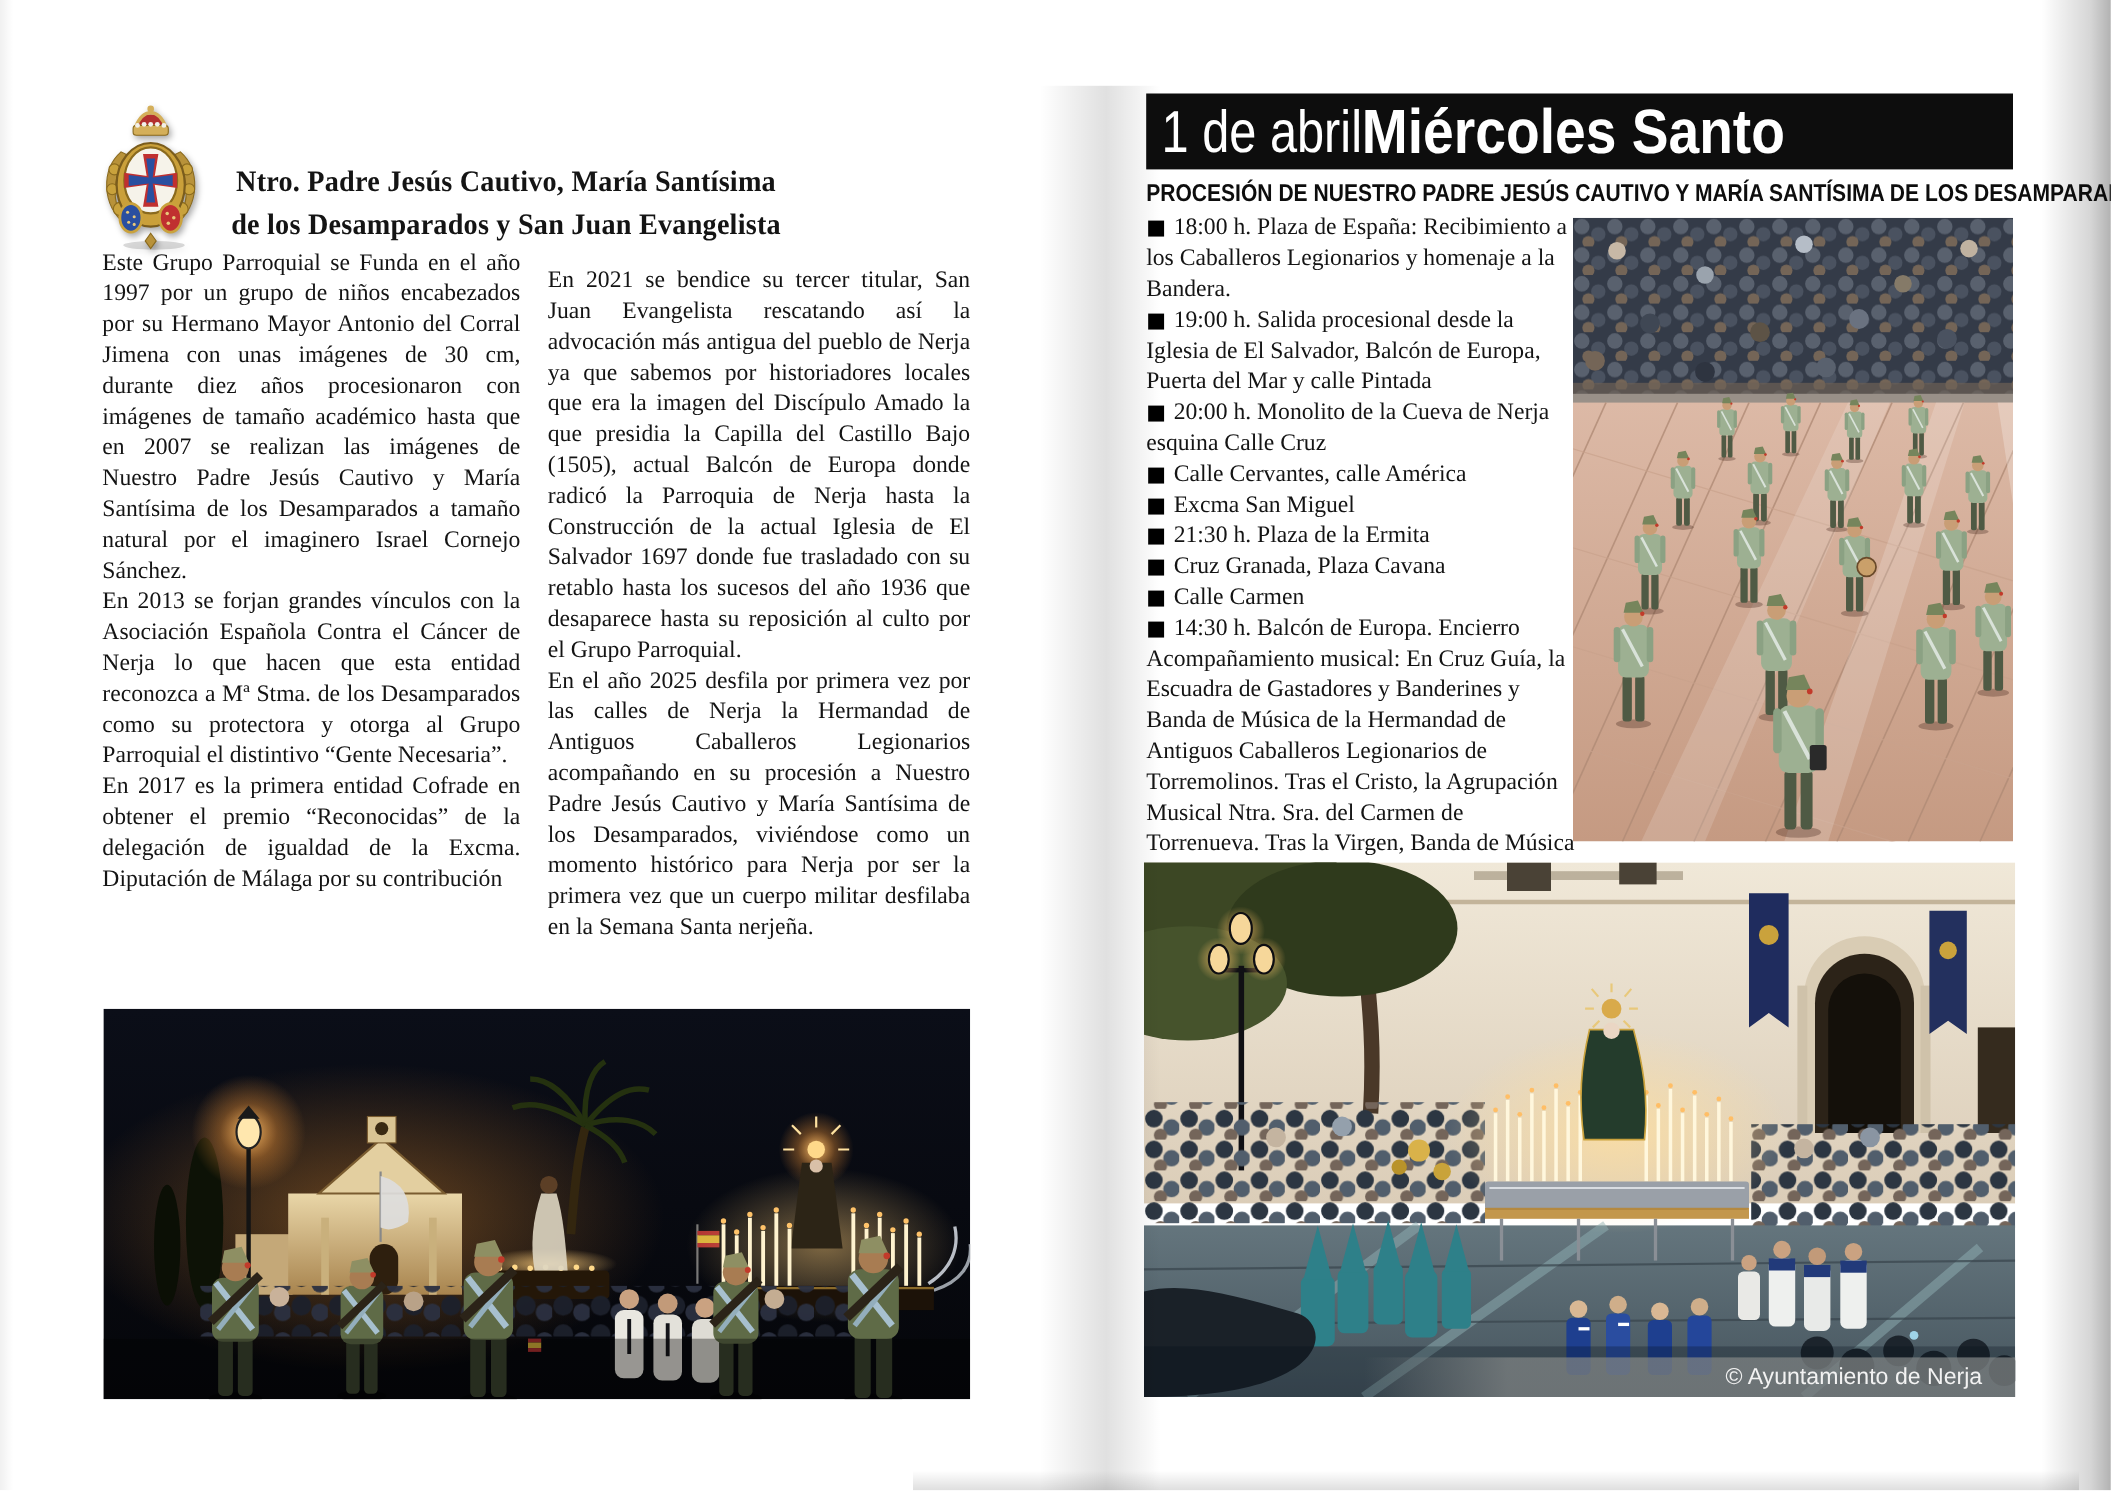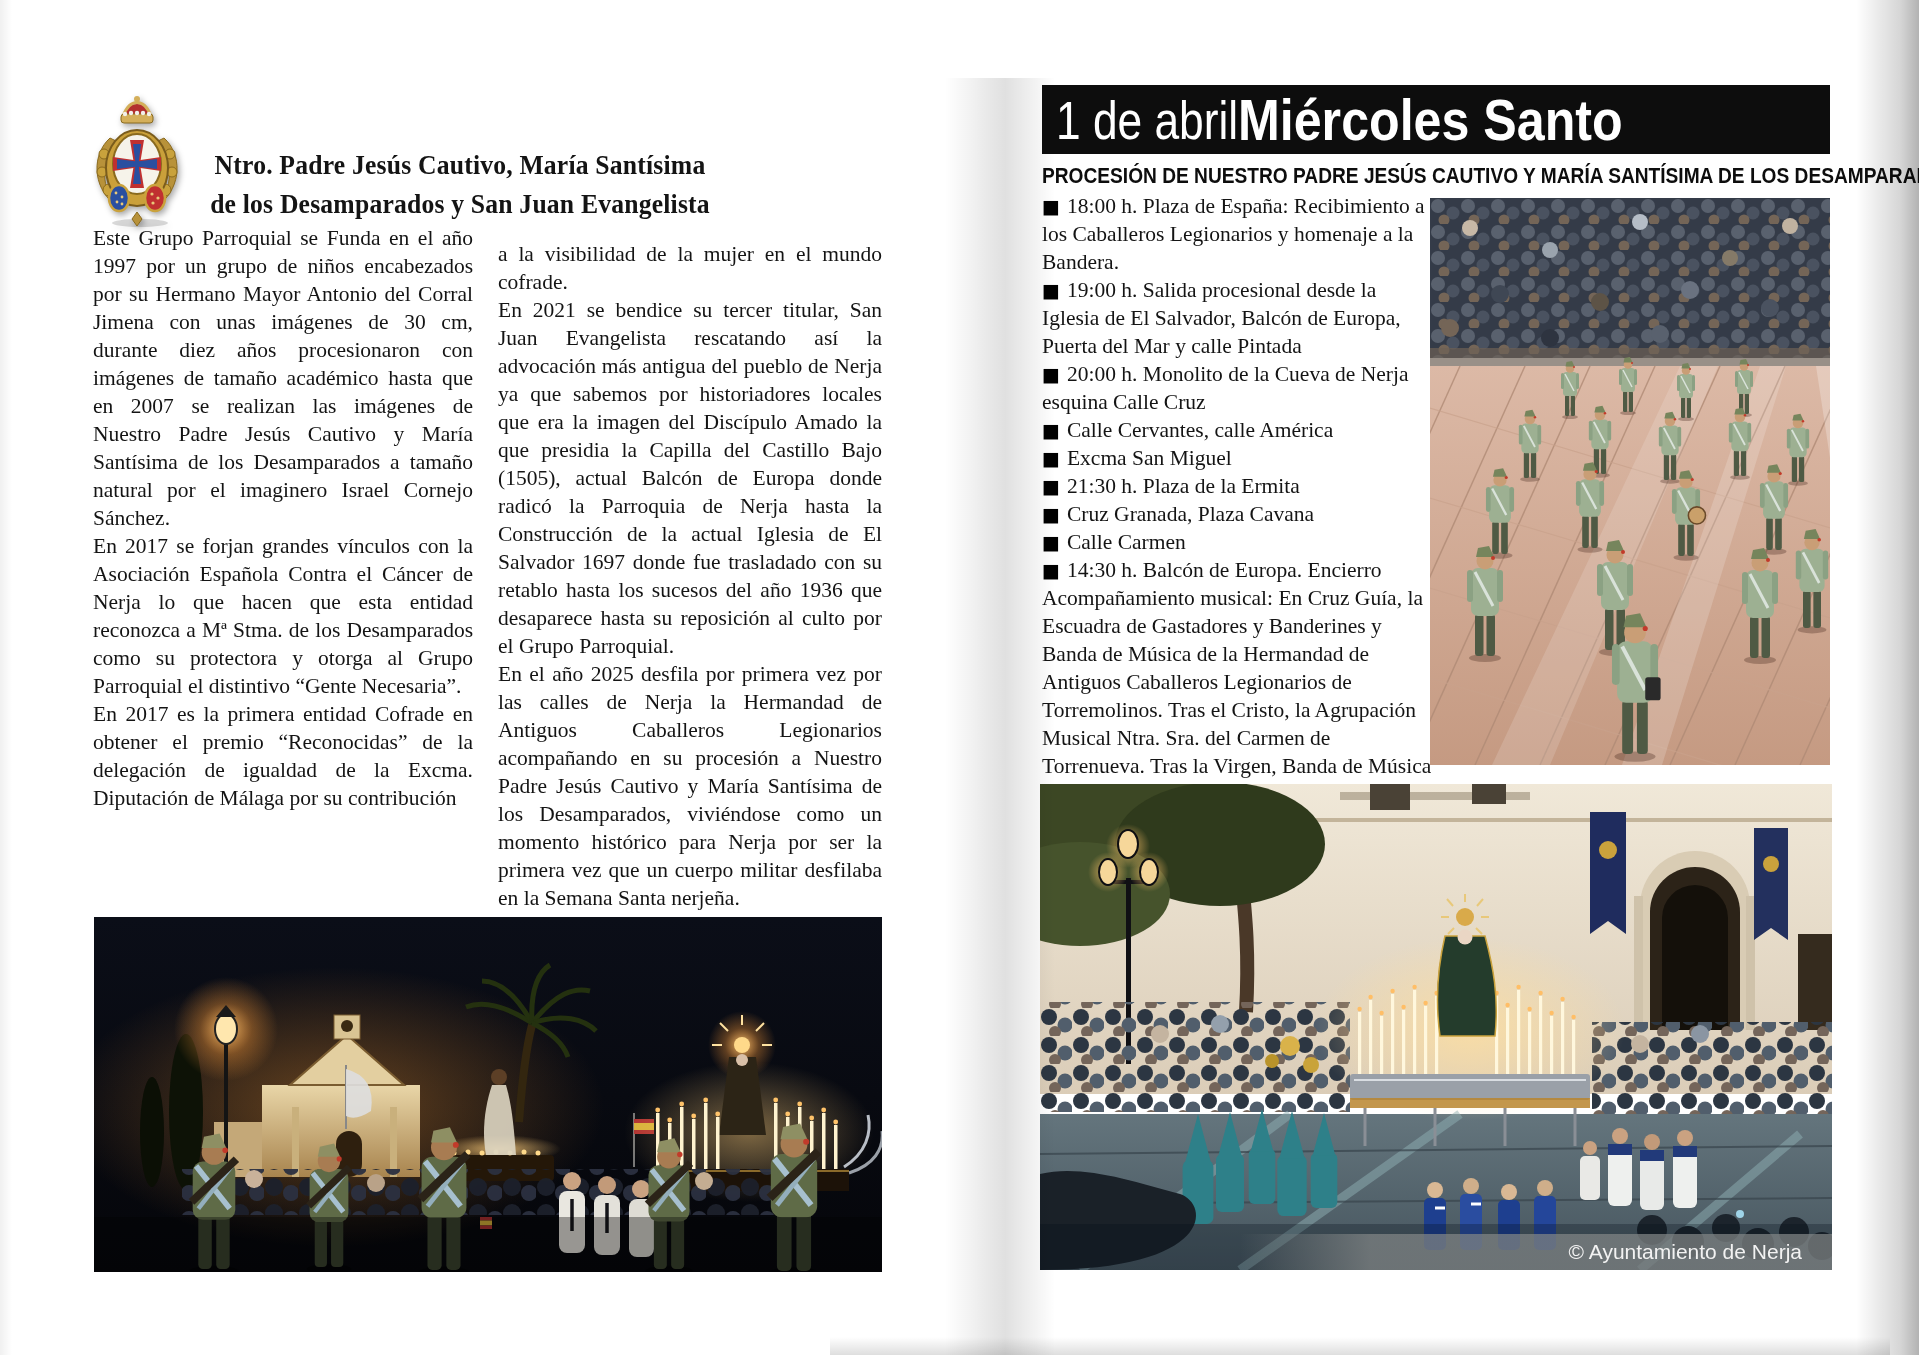--- a/index.html
+++ b/index.html
@@ -92,25 +92,24 @@
     </svg>
   </div>
 
   <div class="abs title">
     <div>Ntro. Padre Jesús Cautivo, María Santísima</div>
     <div>de los Desamparados y San Juan Evangelista</div>
   </div>
 
   <div class="abs col cols" id="col1">
     <p>Este Grupo Parroquial se Funda en el año 1997 por un grupo de niños encabezados por su Hermano Mayor Antonio del Corral Jimena con unas imágenes de 30 cm, durante diez años procesionaron con imágenes de tamaño académico hasta que en 2007 se realizan las imágenes de Nuestro Padre Jesús Cautivo y María Santísima de los Desamparados a tamaño natural por el imaginero Israel Cornejo Sánchez.</p>
-    <p>En 2017 se forjan grandes vínculos con la Asociación Española Contra el Cáncer de Nerja lo que hacen que esta entidad reconozca a Mª Stma. de los Desamparados como su protectora y otorga al Grupo Parroquial el distintivo “Gente Necesaria”.</p>
+    <p>En 2013 se forjan grandes vínculos con la Asociación Española Contra el Cáncer de Nerja lo que hacen que esta entidad reconozca a Mª Stma. de los Desamparados como su protectora y otorga al Grupo Parroquial el distintivo “Gente Necesaria”.</p>
     <p>En 2017 es la primera entidad Cofrade en obtener el premio “Reconocidas” de la delegación de igualdad de la Excma. Diputación de Málaga por su contribución</p>
   </div>
   <div class="abs col cols" id="col2">
-    <p>a la visibilidad de la mujer en el mundo cofrade.</p>
     <p>En 2021 se bendice su tercer titular, San Juan Evangelista rescatando así la advocación más antigua del pueblo de Nerja ya que sabemos por historiadores locales que era la imagen del Discípulo Amado la que presidia la Capilla del Castillo Bajo (1505), actual Balcón de Europa donde radicó la Parroquia de Nerja hasta la Construcción de la actual Iglesia de El Salvador 1697 donde fue trasladado con su retablo hasta los sucesos del año 1936 que desaparece hasta su reposición al culto por el Grupo Parroquial.</p>
     <p>En el año 2025 desfila por primera vez por las calles de Nerja la Hermandad de Antiguos Caballeros Legionarios acompañando en su procesión a Nuestro Padre Jesús Cautivo y María Santísima de los Desamparados, viviéndose como un momento histórico para Nerja por ser la primera vez que un cuerpo militar desfilaba en la Semana Santa nerjeña.</p>
   </div>
 
   <div class="abs" style="left:94px;top:917px;width:788px;height:355px;">
     <svg class="photo" width="788" height="355" viewBox="0 0 788 355">
       <defs>
         <linearGradient id="nsky" x1="0" y1="0" x2="0" y2="1">
           <stop offset="0" stop-color="#0b0e18"></stop>
             <stop offset="1" stop-color="#05060a"></stop>

